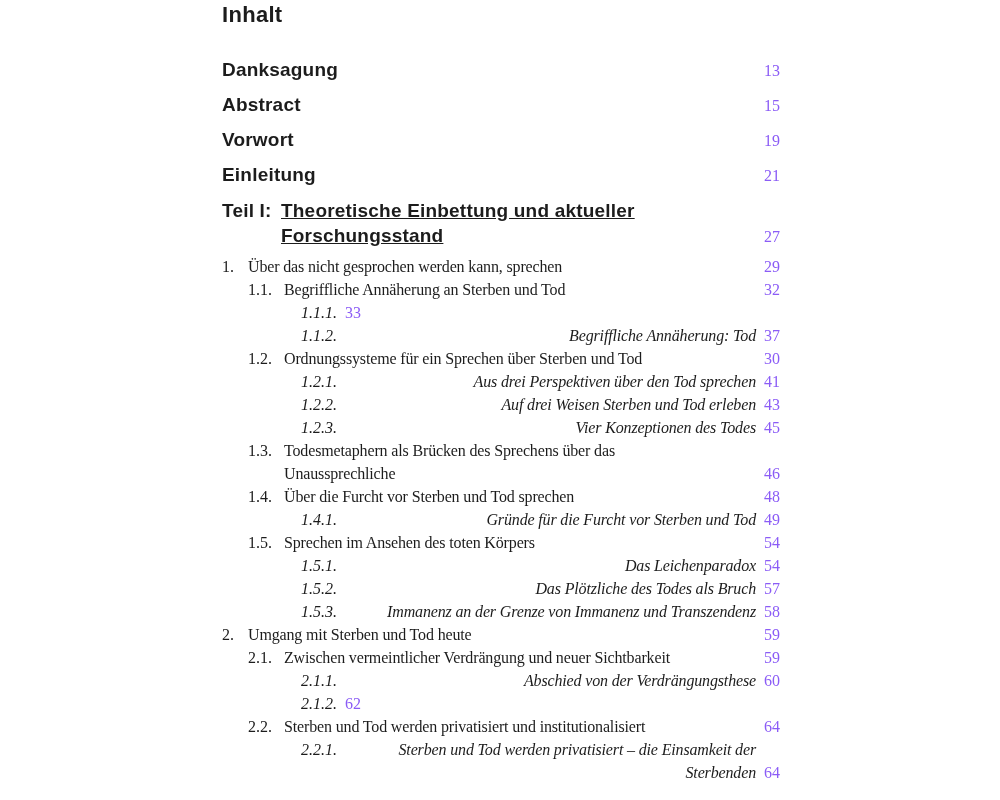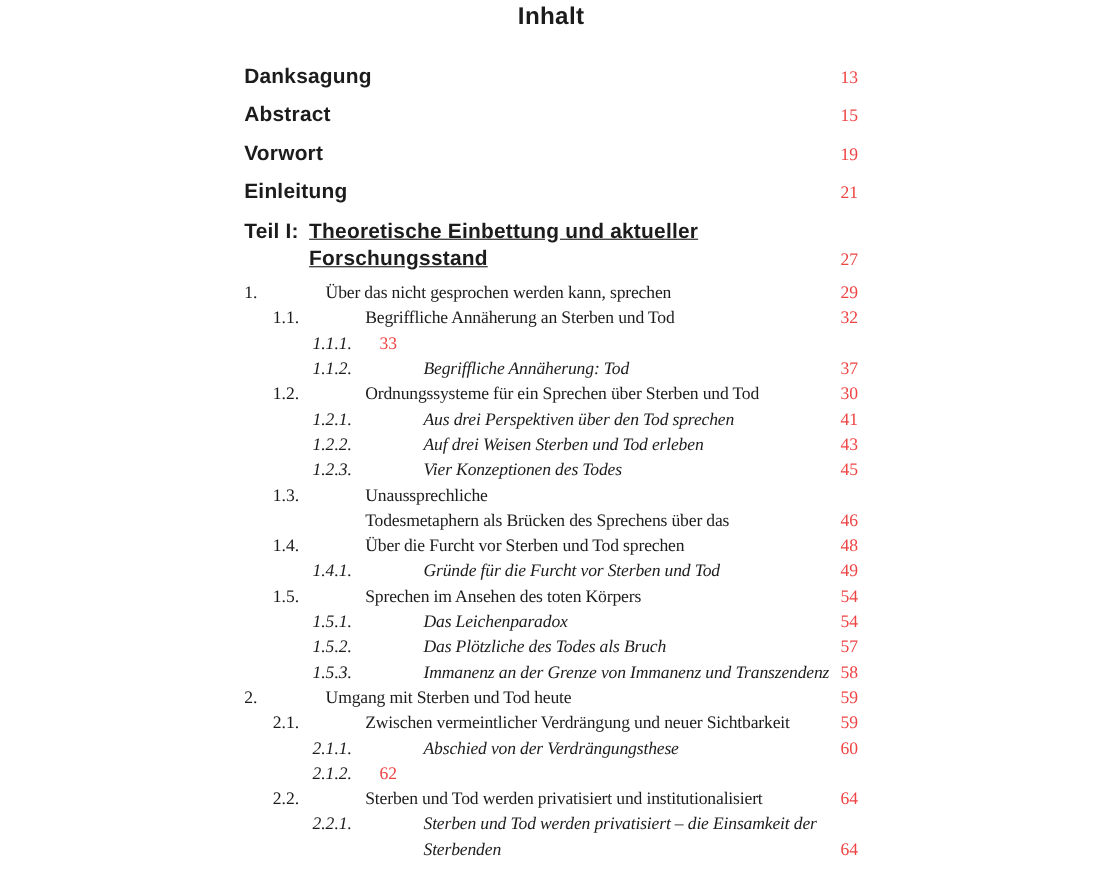--- a/index.html
+++ b/index.html
@@ -17,37 +17,36 @@
   .page {
     position: absolute;
     left: 222px;
     top: 3px;
     width: 558px;
   }
   .title {
     font: 700 22px/24px "Liberation Sans", sans-serif;
     letter-spacing: 0.3px;
     margin: 0 0 31px 0;
-    text-align: center;
   }
   
   .frow {
     display: flex;
     align-items: baseline;
     margin-bottom: 11px;
   }
   .flabel {
     flex: 1;
     font: 700 19px/24px "Liberation Sans", sans-serif;
     letter-spacing: 0.2px;
   }
   .fpage, .ppage, .epage {
     flex: none;
     font: 16px/23px "Liberation Serif", serif;
-    color: #ef4444;
+    color: #8b5cf6;
     margin-left: 8px;
     text-align: right;
   }
   
   .part {
     display: flex;
     align-items: flex-end;
     margin: 1px 0 7px 0;
   }
   .plabel {
@@ -69,32 +68,32 @@
   .erow {
     display: flex;
     align-items: baseline;
     font-family: "Liberation Serif", serif;
     font-size: 16px;
     line-height: 23px;
   }
   .erow.ml { align-items: flex-end; }
   .erow.ml .enum { align-self: flex-start; }
   .enum { flex: none; }
-  .etext { flex: 1; min-width: 0; margin-left: 48px; }
+  .etext { flex: 1; min-width: 0; }
   .eline {
     display: block;
     white-space: nowrap;
     letter-spacing: -0.15px;
   }
   .l1 .enum { width: 26px; }
   .l2 { padding-left: 26px; }
   .l2 .enum { width: 36px; }
   .l3 { padding-left: 62px; }
   .l3 .enum { width: 53px; }
-  .l3 .enum, .l3 .eline { font-style: italic; }
+  .l3 .enum, .l3 .eline { font-style: italic; text-align: right; }
 </style>
 </head>
 <body>
 
 <div class="page">
 
   <h1 class="title">Inhalt</h1>
 
   <div id="front">
       <div class="frow">
@@ -174,22 +173,22 @@
       <div class="erow l3">
         <span class="enum">1.2.3.</span>
         <span class="etext">
           <span class="eline">Vier Konzeptionen des Todes</span>
         </span>
         <span class="epage">45</span>
       </div>
       <div class="erow l2 ml">
         <span class="enum">1.3.</span>
         <span class="etext">
+          <span class="eline">Todesmetaphern als Brücken des Sprechens über das</span>
           <span class="eline">Unaussprechliche</span>
-          <span class="eline">Todesmetaphern als Brücken des Sprechens über das</span>
         </span>
         <span class="epage">46</span>
       </div>
       <div class="erow l2">
         <span class="enum">1.4.</span>
         <span class="etext">
           <span class="eline">Über die Furcht vor Sterben und Tod sprechen</span>
         </span>
         <span class="epage">48</span>
       </div>

